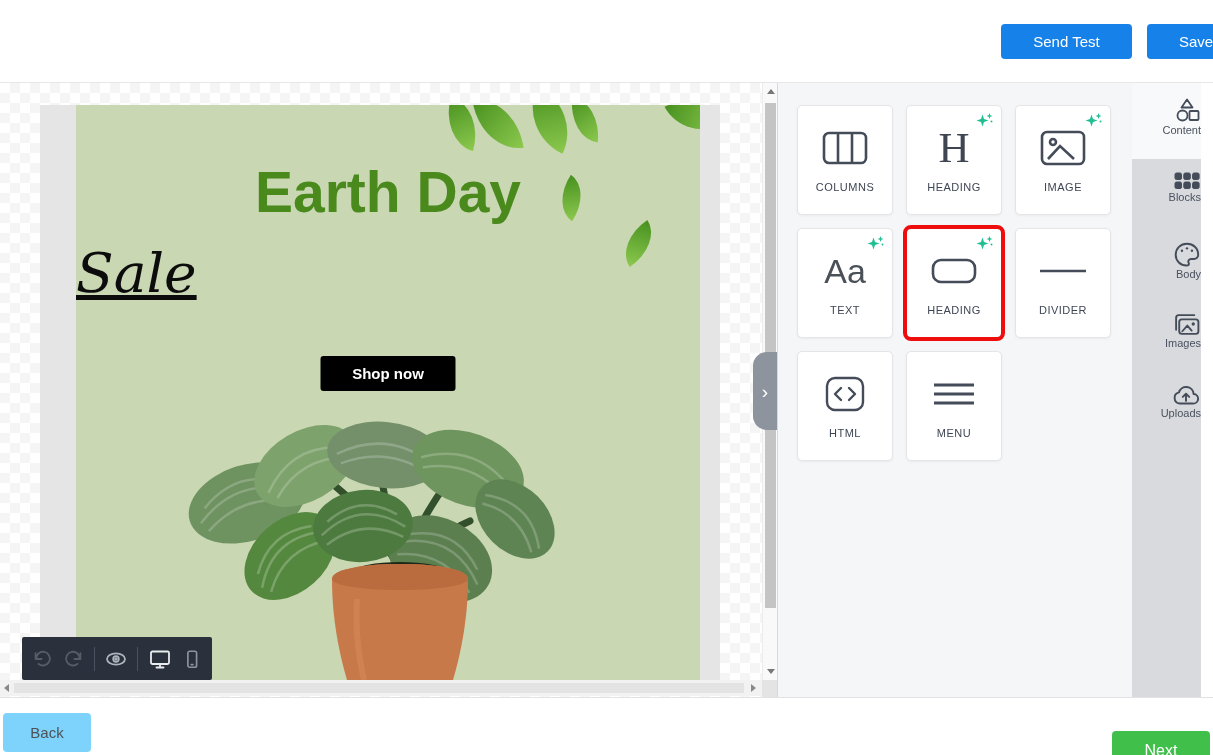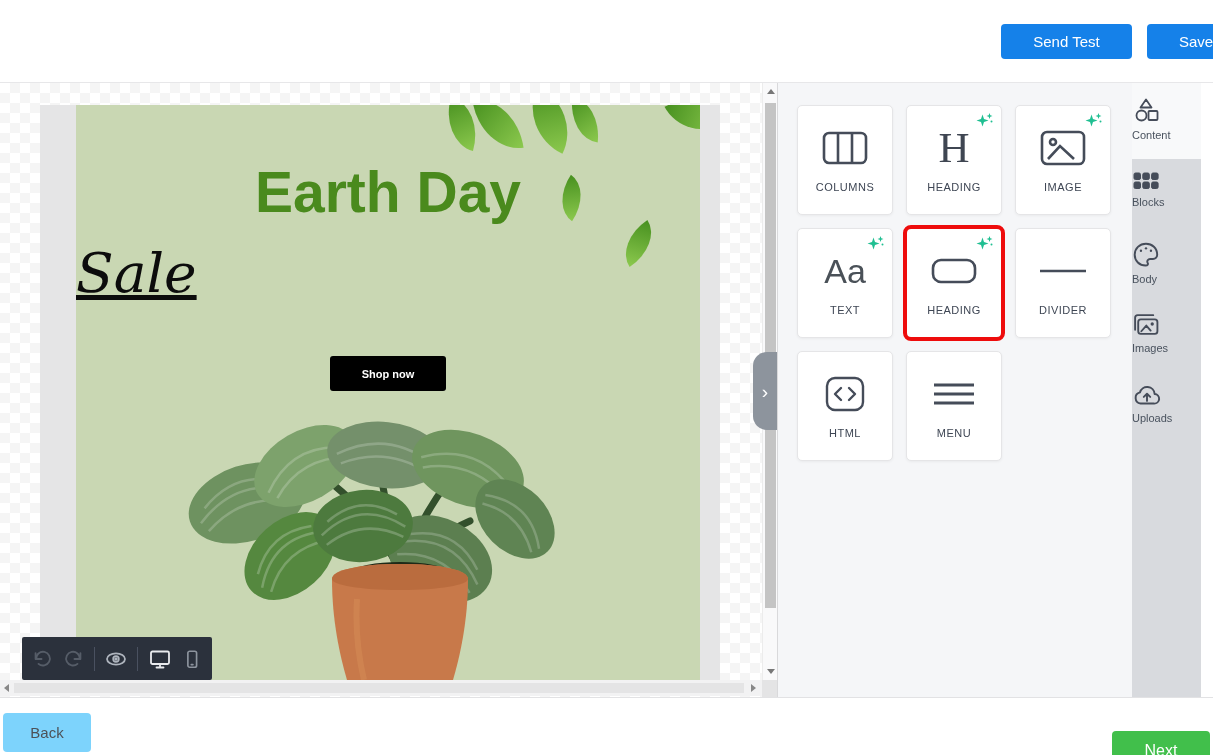--- a/index.html
+++ b/index.html
@@ -27,21 +27,21 @@
   
   .canvas{position:absolute;left:0;top:0;width:777px;height:614px;
     background:conic-gradient(#f5f5f5 25%,#ffffff 0 50%,#f5f5f5 0 75%,#ffffff 0);
     background-size:20px 20px;overflow:hidden;}
 
   .email-outer{position:absolute;left:40px;top:22px;width:680px;height:575px;background:#e5e5e6;}
   .email-card{position:absolute;left:36px;top:0;width:624px;height:575px;background:var(--email-bg);overflow:hidden;}
 
   .eheading{position:absolute;left:0;top:54px;width:100%;text-align:center;font-size:57px;font-weight:bold;color:var(--heading-green);}
   .escript{position:absolute;left:0;top:136px;width:100%;text-align:left;font-family:"DejaVu Serif",serif;font-style:italic;font-size:55px;color:#0c0c0c;text-decoration:underline;}
-  .cta{position:absolute;left:50%;transform:translateX(-50%);top:251px;width:116px;height:35px;background:#000;color:#fff;border:none;border-radius:3px;font-size:11px;font-weight:600;font-family:"Liberation Sans",sans-serif;cursor:pointer;}
+  .cta{position:absolute;left:50%;transform:translateX(-50%);top:251px;width:135px;height:35px;background:#000;color:#fff;border:none;border-radius:3px;font-size:15px;font-weight:600;font-family:"Liberation Sans",sans-serif;cursor:pointer;}
   .plant{position:absolute;left:109px;top:316px;width:380px;height:259px;}
 
   .leaf{position:absolute;background:linear-gradient(140deg,#8cc94e,#47901f);border-radius:0 100% 0 100%;}
   .leaf.l1{left:368px;top:-4px;width:36px;height:46px;transform:rotate(196deg);}
   .leaf.l2{left:400px;top:-8px;width:44px;height:54px;transform:rotate(172deg);}
   .leaf.l3{left:448px;top:-10px;width:52px;height:50px;transform:rotate(206deg);}
   .leaf.l4{left:494px;top:-6px;width:30px;height:42px;transform:rotate(186deg);}
   .leaf.l5{left:596px;top:-12px;width:48px;height:44px;transform:rotate(152deg);}
   .leaf.f1{left:482px;top:74px;width:27px;height:38px;transform:rotate(214deg);}
   .leaf.f2{left:548px;top:118px;width:29px;height:41px;transform:rotate(236deg);}
@@ -75,21 +75,21 @@
   .ticon{height:40px;display:flex;align-items:center;justify-content:center;}
   .ticon svg{stroke:var(--icon-ink);}
   .glyph-h{font-family:"Liberation Serif",serif;font-size:43px;color:#3f4652;line-height:40px;font-weight:500;}
   .glyph-aa{font-size:34px;color:#4a5158;line-height:40px;}
   .tlabel{font-size:11px;letter-spacing:.5px;color:#3e4654;text-align:center;}
   .sparkle{position:absolute;top:6px;right:7px;line-height:0;}
 
   
   .tabstrip{position:absolute;left:1132px;top:0;width:69px;height:614px;background:#d8dade;}
   .tab-active-bg{position:absolute;left:0;top:0;width:69px;height:76px;background:#f8f9fa;}
-  .tab{position:absolute;left:0;width:69px;display:flex;flex-direction:column;align-items:flex-start;gap:5px;cursor:pointer;}
+  .tab{position:absolute;left:0;width:69px;display:flex;flex-direction:column;align-items:flex-end;cursor:pointer;}
   .tab svg{stroke:var(--icon-ink);}
   .tab .tab-label{font-size:11px;color:#49525e;}
   .tab.t-content{top:13px;}
   .tab.t-blocks{top:88px;}
   .tab.t-body{top:158px;}
   .tab.t-images{top:228px;}
   .tab.t-uploads{top:300px;}
 
   
   .footer{position:absolute;left:0;top:697px;width:1213px;height:58px;background:#fff;border-top:1px solid #e2e2e4;}

